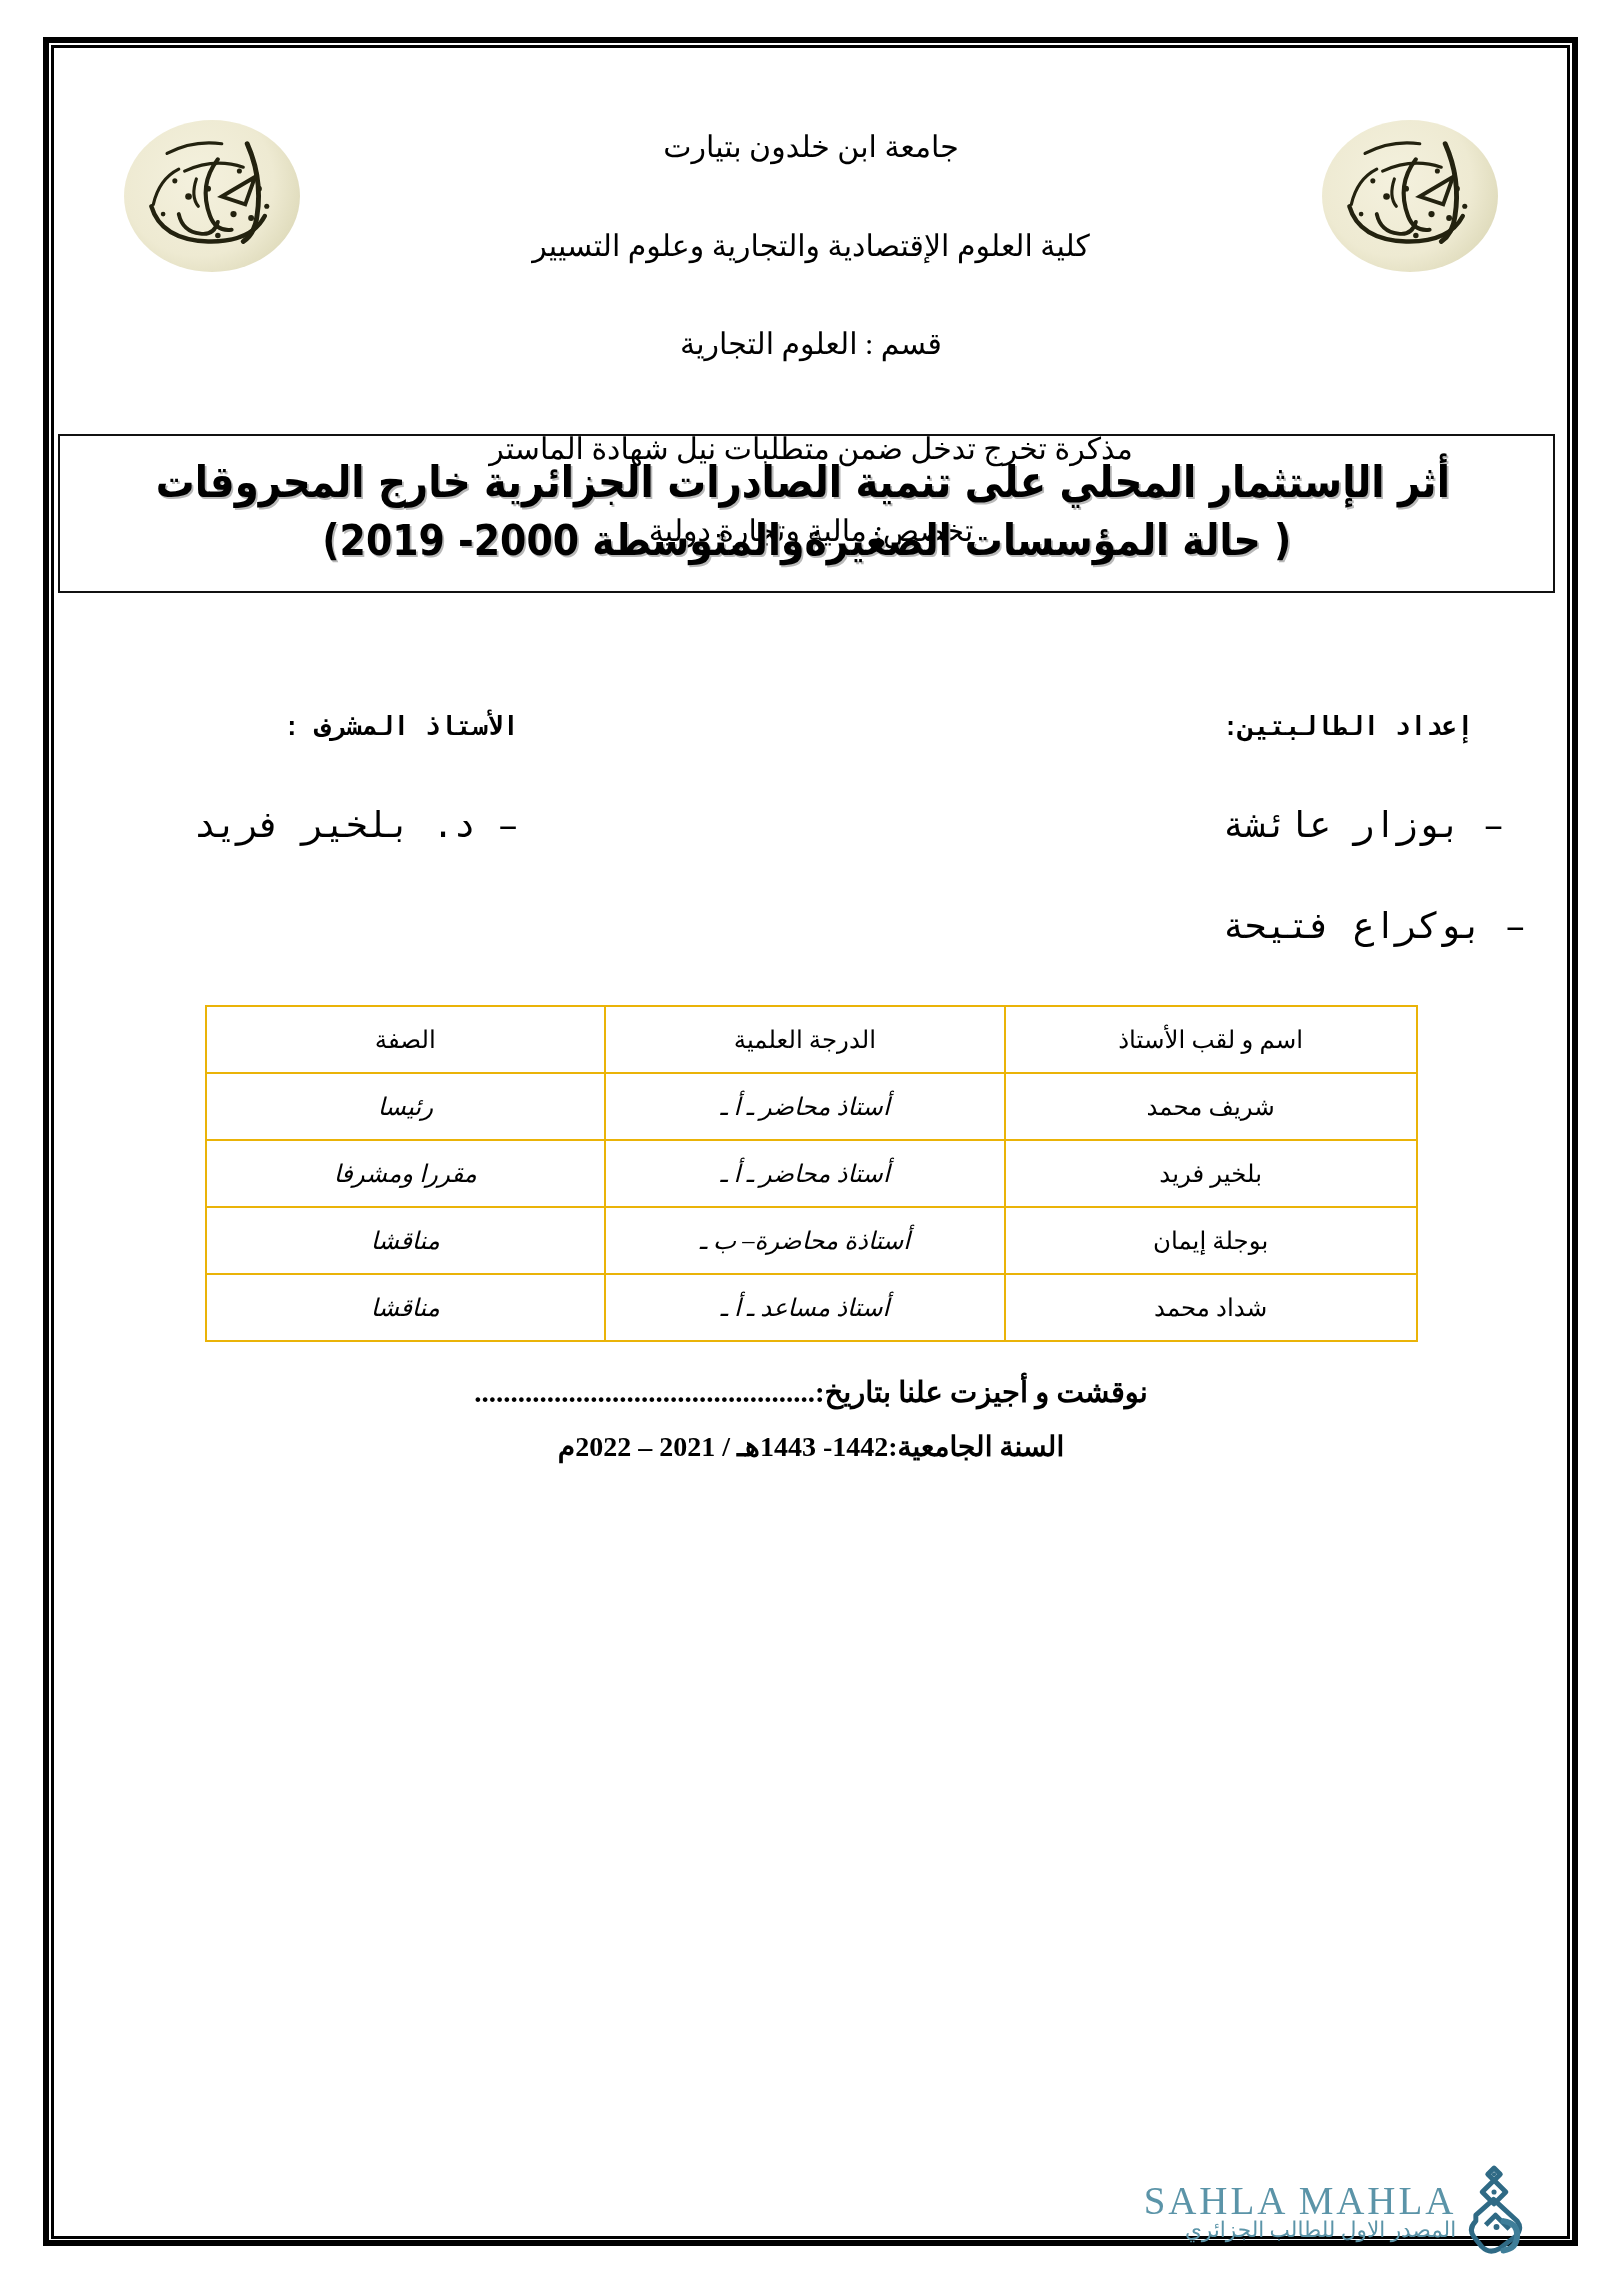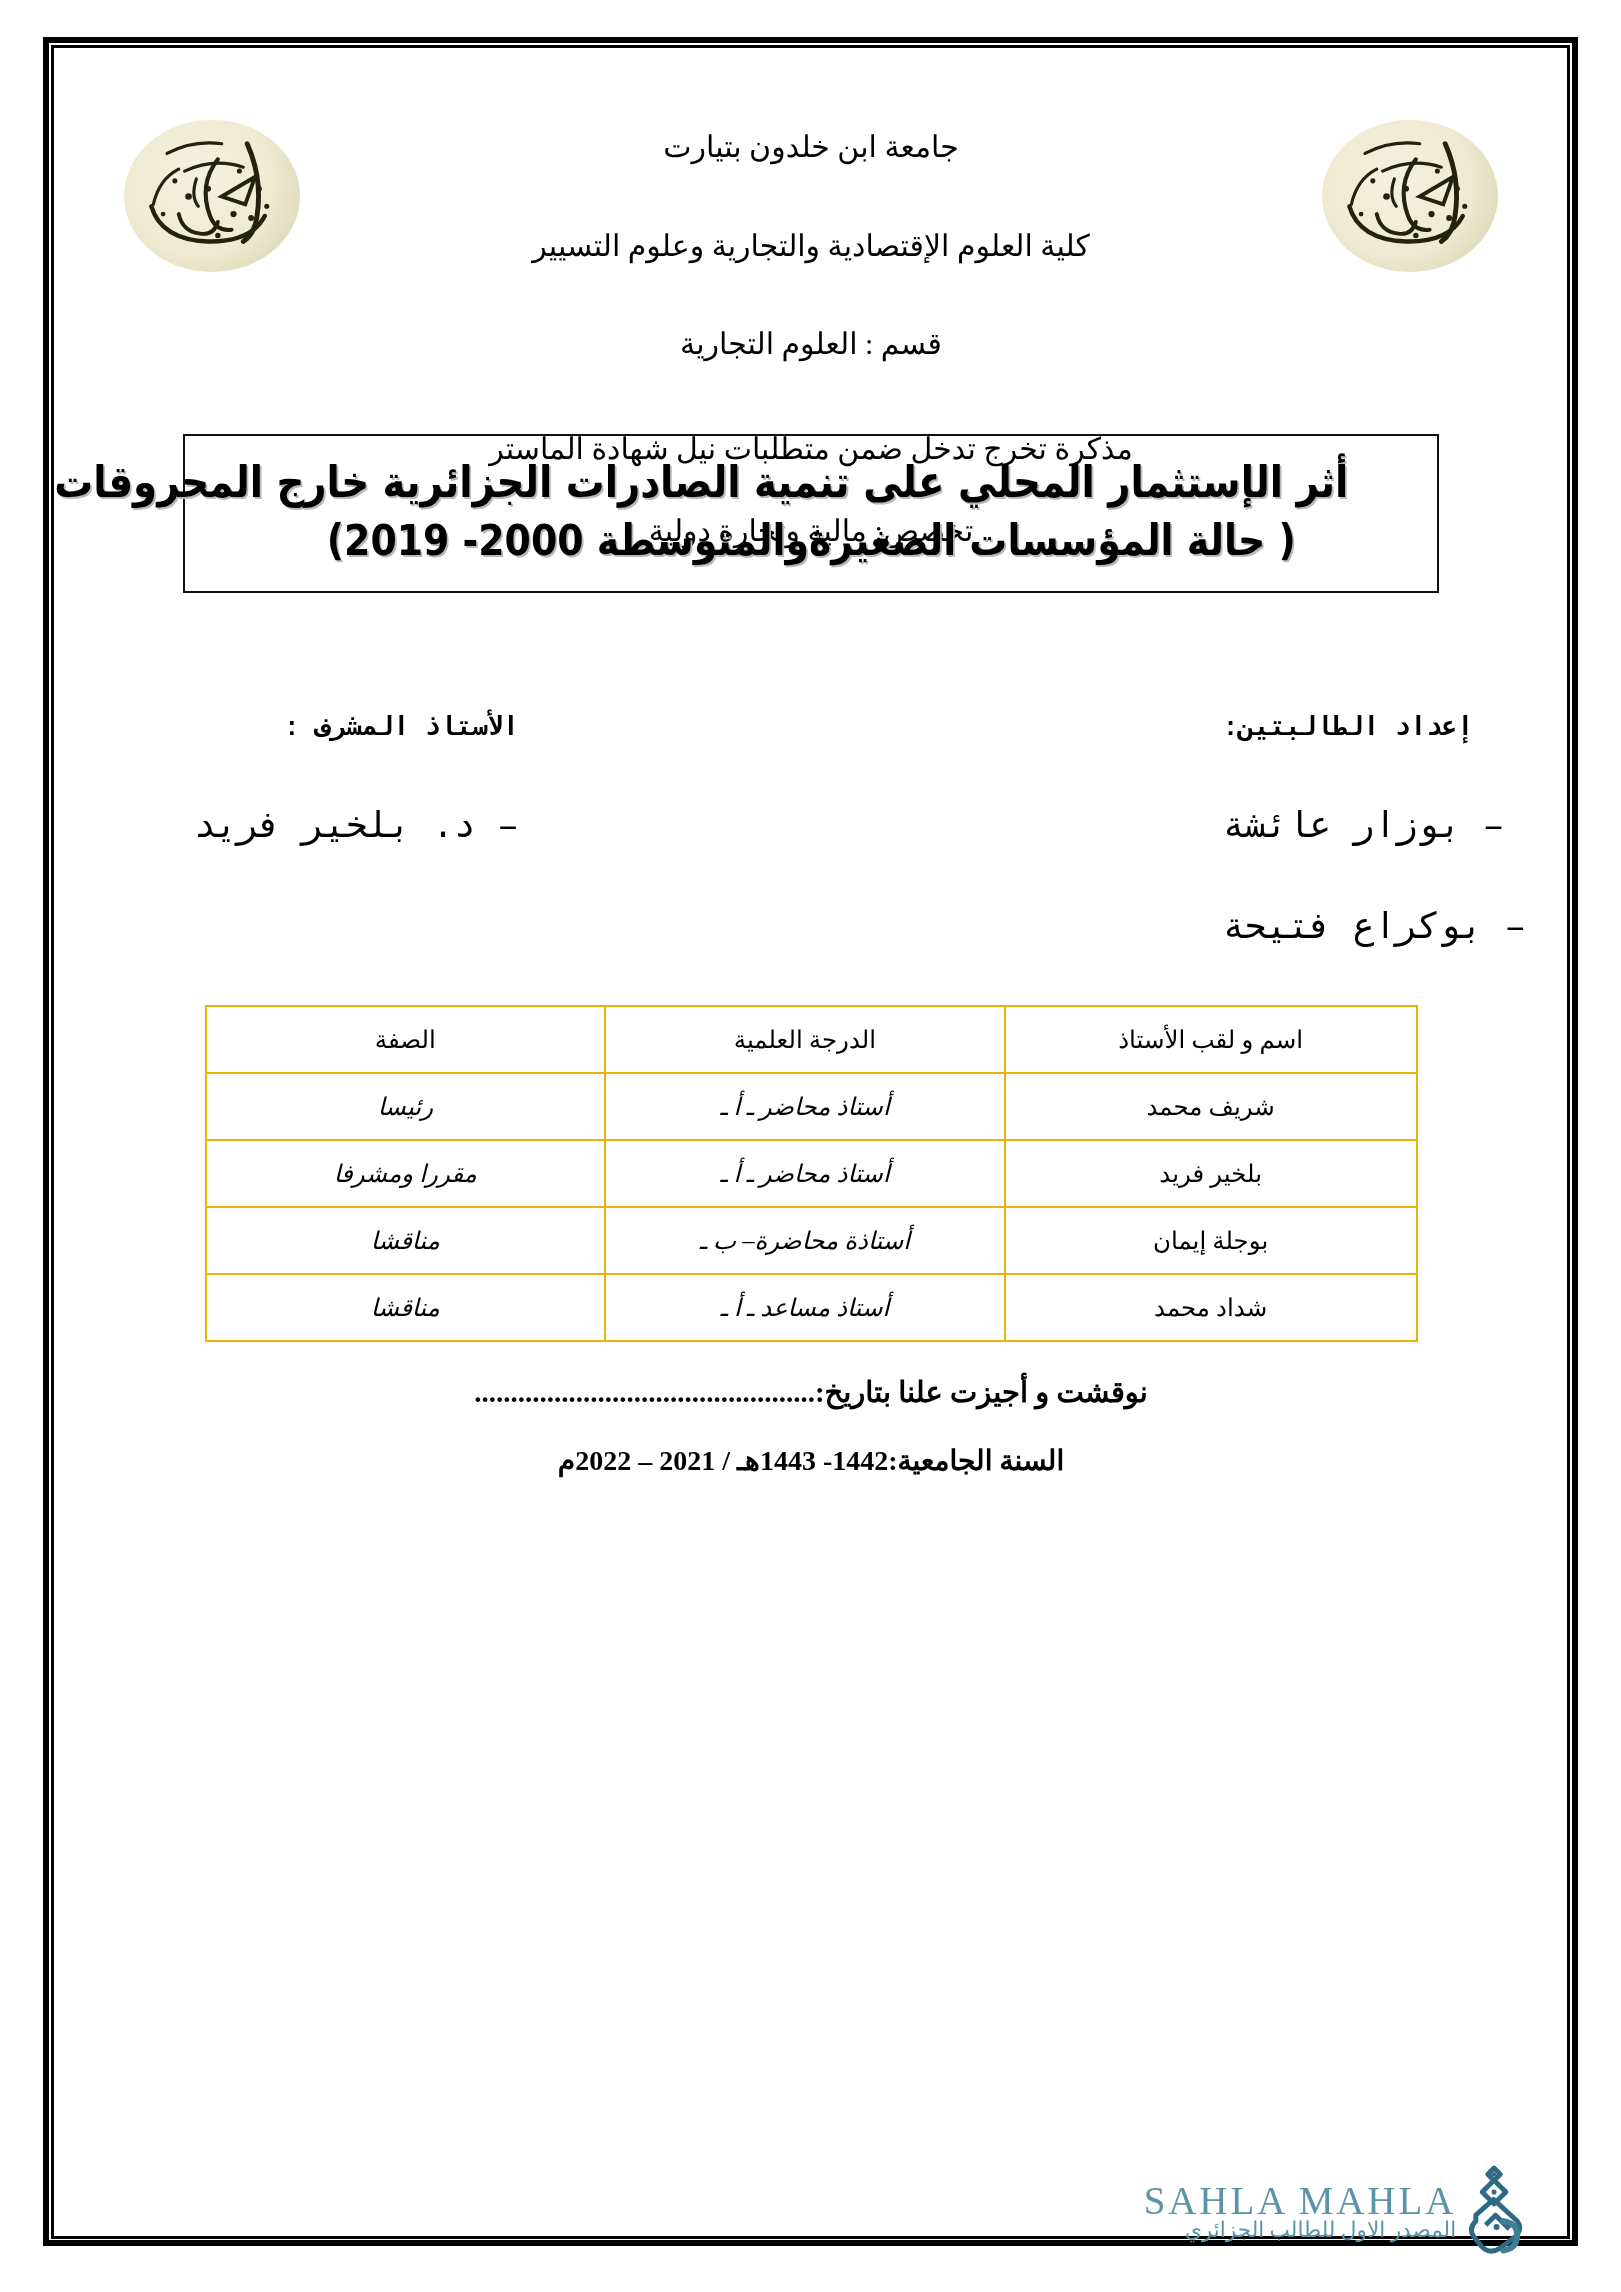--- a/index.html
+++ b/index.html
@@ -61,21 +61,21 @@
   }
   .h1{padding-top:69px;}
   .h2{padding-top:61px;}
   .h3{padding-top:61px;}
   .h4{padding-top:67px;}
   .h5{padding-top:45px;}
 
   
   .title-box{
     margin:21.6px auto 0 auto;
-    width:1256px;
+    width:1497px;
     border:2.9px solid #111;
     box-sizing:border-box;
     padding:17.6px 15.7px 21.6px 15.7px;
     text-align:center;
   }
   .title-line{
     font-family:"DejaVu Sans","Liberation Sans",sans-serif;
     font-weight:bold;
     font-size:44px;
     line-height:1.34;
@@ -143,21 +143,21 @@
     text-align:center;
     font-weight:bold;
     font-size:29px;
     margin-top:33px;
     letter-spacing:0;
   }
   .year{
     text-align:center;
     font-weight:bold;
     font-size:28px;
-    margin-top:35px;
+    margin-top:21px;
   }
 
   
   .watermark{
     position:absolute;
     right:94px;
     bottom:35px;
     display:flex;
     align-items:center;
     gap:9.8px;

